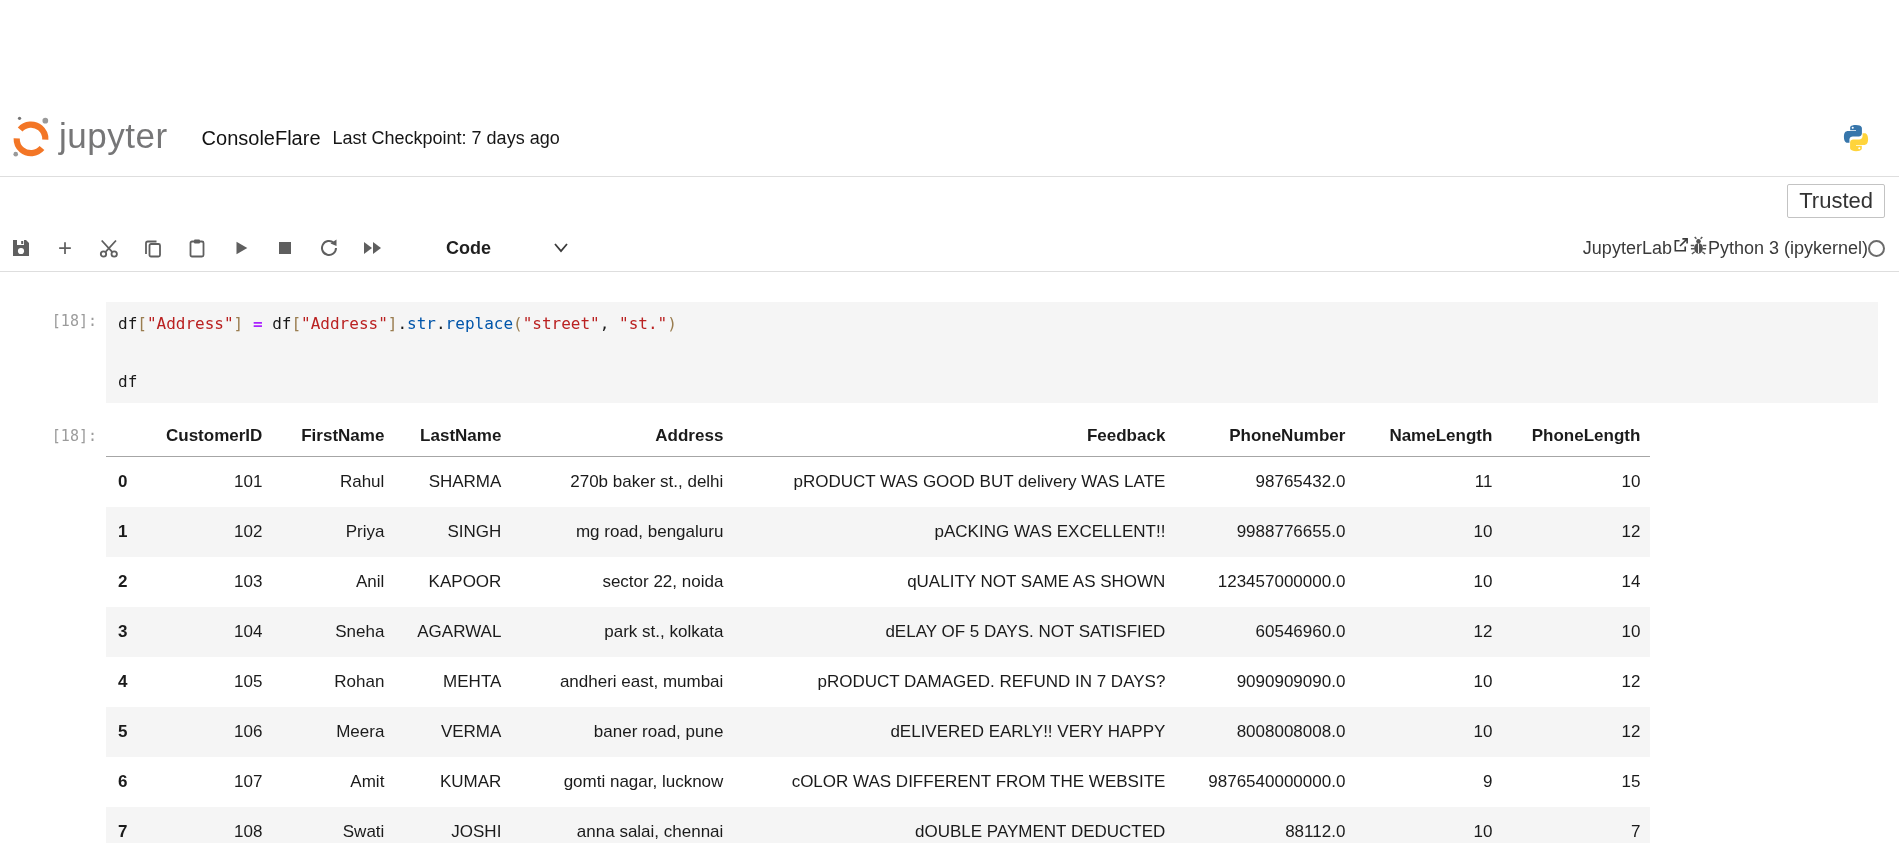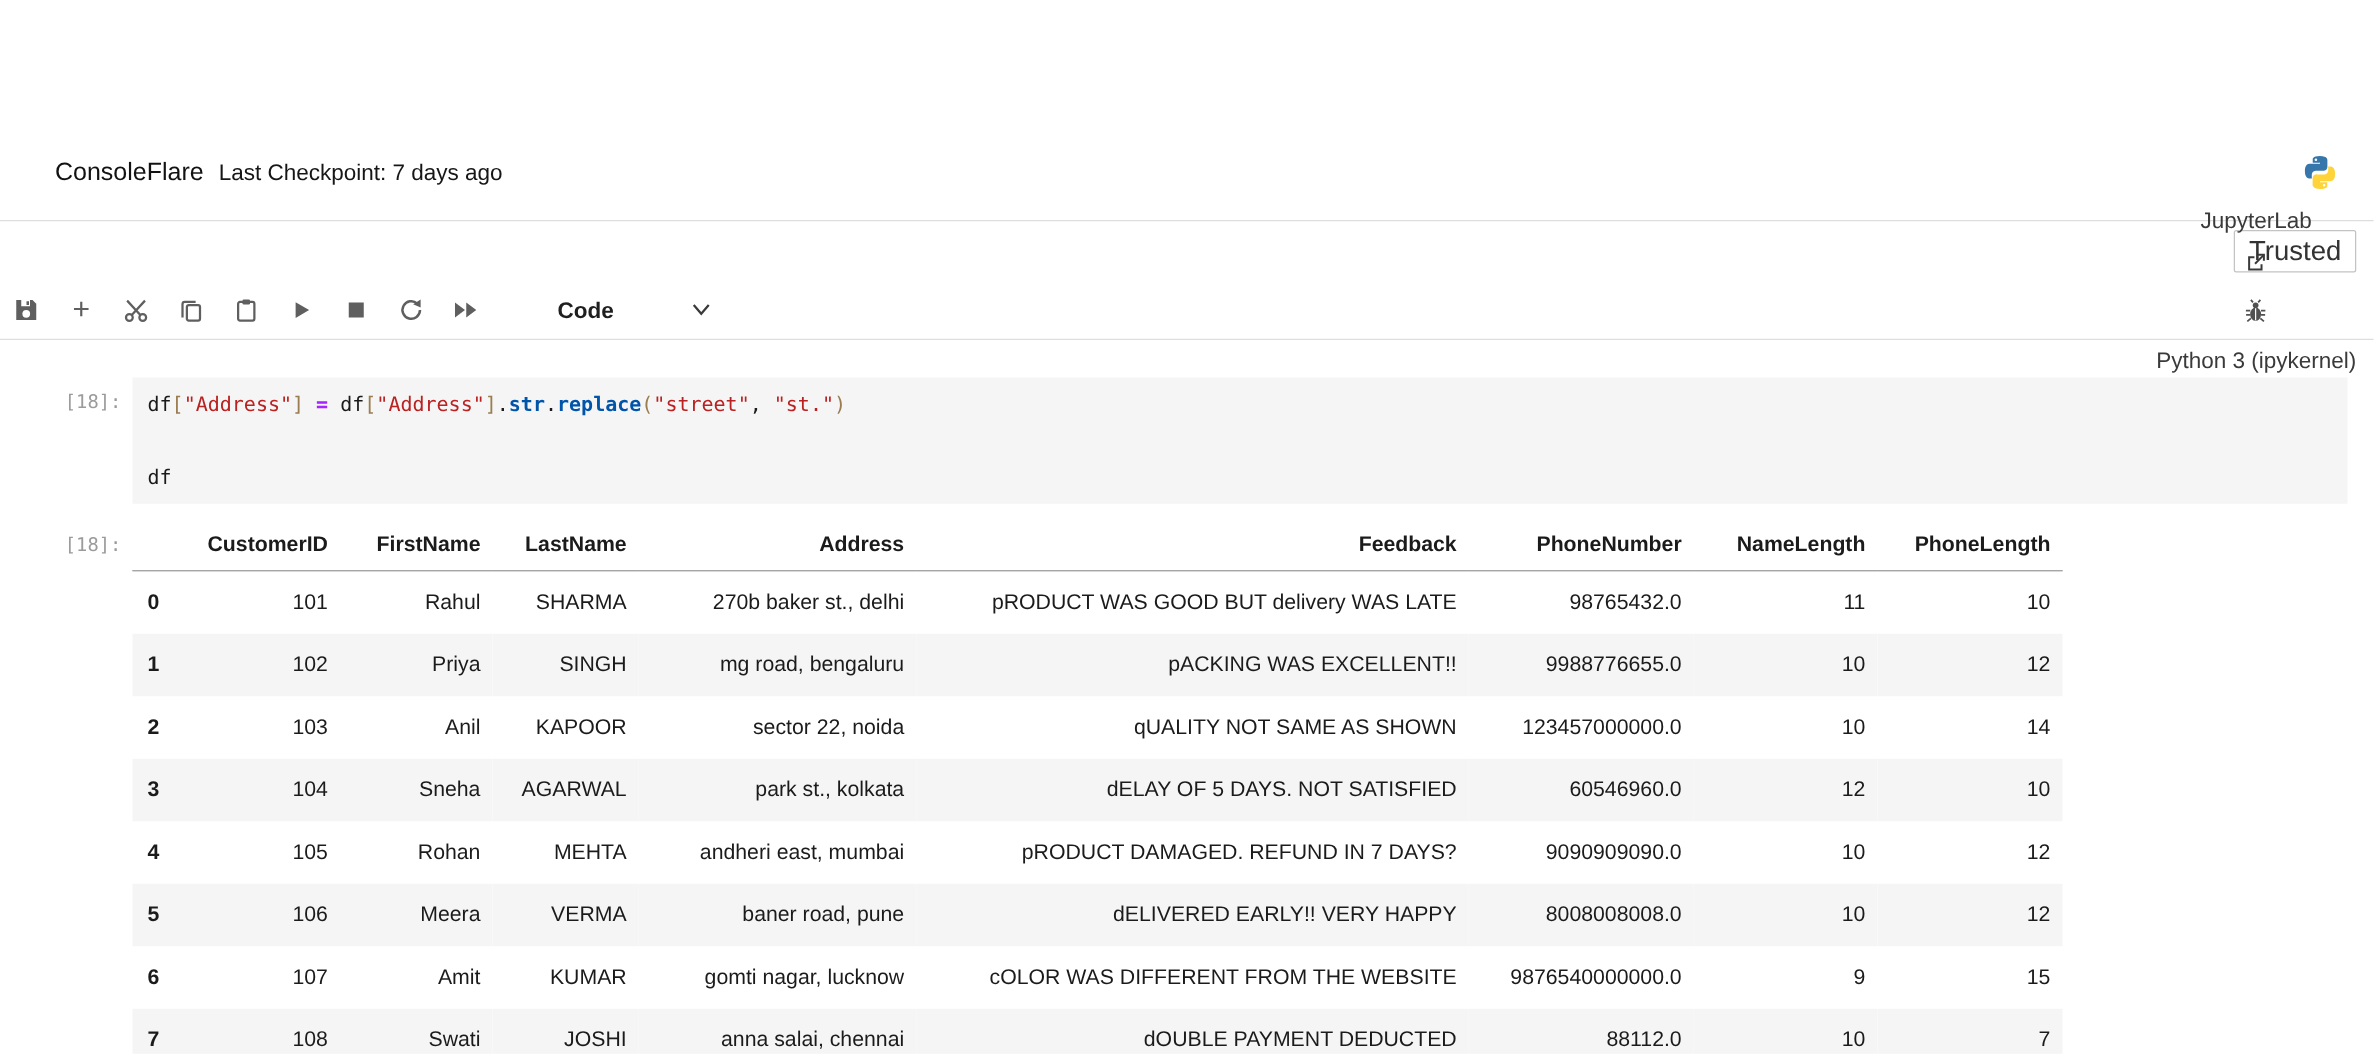--- a/index.html
+++ b/index.html
@@ -27,54 +27,65 @@
   .trusted-badge { margin-left:auto; border:1px solid #c3c3c3; border-radius:2px; font-size:22px; color:#333; padding:3px 11px; background:#fff; }
 
   
   .toolbar { display:flex; align-items:center; height:47px; border-bottom:1px solid #dedede; padding:0 14px 0 10px; }
   .tb-icon { width:22px; height:22px; flex:none; display:flex; align-items:center; justify-content:center; margin-right:22px; color:#5f5f5f; font-size:20px; line-height:1; }
   .tb-icon svg { display:block; }
   .plus-glyph { font-size:24px; color:#5f5f5f; font-weight:400; }
   .ff-glyphs { display:flex; }
   .cell-type-label { font-size:18px; color:#1f1f1f; margin-left:40px;font-weight:bold; }
   .cell-type-chevron { margin-left:62px; display:flex; align-items:center; }
-  .toolbar-right { margin-left:auto; display:flex; align-items:center; gap:15px; font-size:18px; color:#3a3a3a;flex-direction:column; }
+  .toolbar-right { margin-left:auto; display:flex; align-items:center; font-size:18px; color:#3a3a3a; }
   .kernel-circle { width:17px; height:17px; border:2px solid #6b6b6b; border-radius:50%; background:#fff; }
 
   
   .main-area { padding-top:30px; }
   .cell-row { display:flex; align-items:flex-start; }
   .prompt { width:97px; flex:none; text-align:right; font-family:"DejaVu Sans Mono", monospace; font-size:15px; color:#9b9b9b; padding-top:10px; white-space:nowrap; }
   .cell-content { margin-left:9px; width:1772px; }
   .code-area { background:#f5f5f5; padding:7px 12px; font-family:"DejaVu Sans Mono", monospace; font-size:16px; line-height:29px; color:#1a1a1a; }
   .code-line { min-height:29px; white-space:pre; }
   .tok-v  { color:#1a1a1a; }
   .tok-b  { color:#9a7d50; }
   .tok-s  { color:#BA2121; }
   .tok-o  { color:#AA22FF; font-weight:bold; }
   .tok-p  { color:#1a1a1a; }
-  .tok-pr { color:#0055AA;font-weight:bold; }
+  .tok-pr { color:#0055AA; }
 
   .output-row { margin-top:17px; }
   .output-row .prompt { padding-top:7px; }
 
   
   table.dataframe { border-collapse:collapse; font-size:17px; color:#1b1b1b; table-layout:fixed; }
   .dataframe thead th { font-weight:bold; text-align:right; padding:6px 10px 10px; border-bottom:1px solid #a6a6a6; white-space:nowrap; }
   .dataframe thead th.idx { text-align:left; }
   .dataframe tbody th { font-weight:bold; text-align:left; padding:15px 10px 15px 12px; }
   .dataframe tbody td { text-align:right; padding:15px 10px; white-space:nowrap; }
   .dataframe tbody tr:nth-child(even) { background:#f5f5f5; }
 </style>
 </head>
 <body>
 
 <div class="top-spacer"></div>
 
 <header class="nb-header">
+  <div class="logo">
+    <span>
+      <svg width="42" height="44" viewBox="0 0 44 46">
+        <circle cx="22" cy="26" r="15" fill="none" stroke="#F37626" stroke-width="6.5" stroke-dasharray="37 10" transform="rotate(40 22 26)"></circle>
+        <circle cx="37" cy="7" r="3" fill="#9a9a9a"></circle>
+        <circle cx="10" cy="4.5" r="1.7" fill="#757575"></circle>
+        <circle cx="6" cy="42" r="2.4" fill="#9a9a9a"></circle>
+      </svg>
+    </span>
+    <span class="logo-text">jupyter</span>
+  </div>
   <div class="nb-title">ConsoleFlare</div>
   <div class="nb-checkpoint">Last Checkpoint: 7 days ago</div>
   <div class="python-logo">
     <svg width="30" height="30" viewBox="0 0 32 32">
       <path fill="#3776AB" d="M15.9 2c-6.5 0-6.1 2.8-6.1 2.8l.01 2.9h6.2v.9H7.3s-4.2-.5-4.2 6.1 3.7 6.4 3.7 6.4H9v-3s-.12-3.7 3.6-3.7h6.2s3.5.06 3.5-3.4V5.5S22.8 2 15.9 2zm-3.4 2a1.1 1.1 0 1 1 0 2.2 1.1 1.1 0 0 1 0-2.2z"></path>
       <path fill="#FFD43B" d="M16.1 30c6.5 0 6.1-2.8 6.1-2.8l-.01-2.9h-6.2v-.9h8.71s4.2.5 4.2-6.1-3.7-6.4-3.7-6.4H23v3s.12 3.7-3.6 3.7h-6.2s-3.5-.06-3.5 3.4v5.5S9.2 30 16.1 30zm3.4-2a1.1 1.1 0 1 1 0-2.2 1.1 1.1 0 0 1 0 2.2z"></path>
     </svg>
   </div>
 </header>
 

